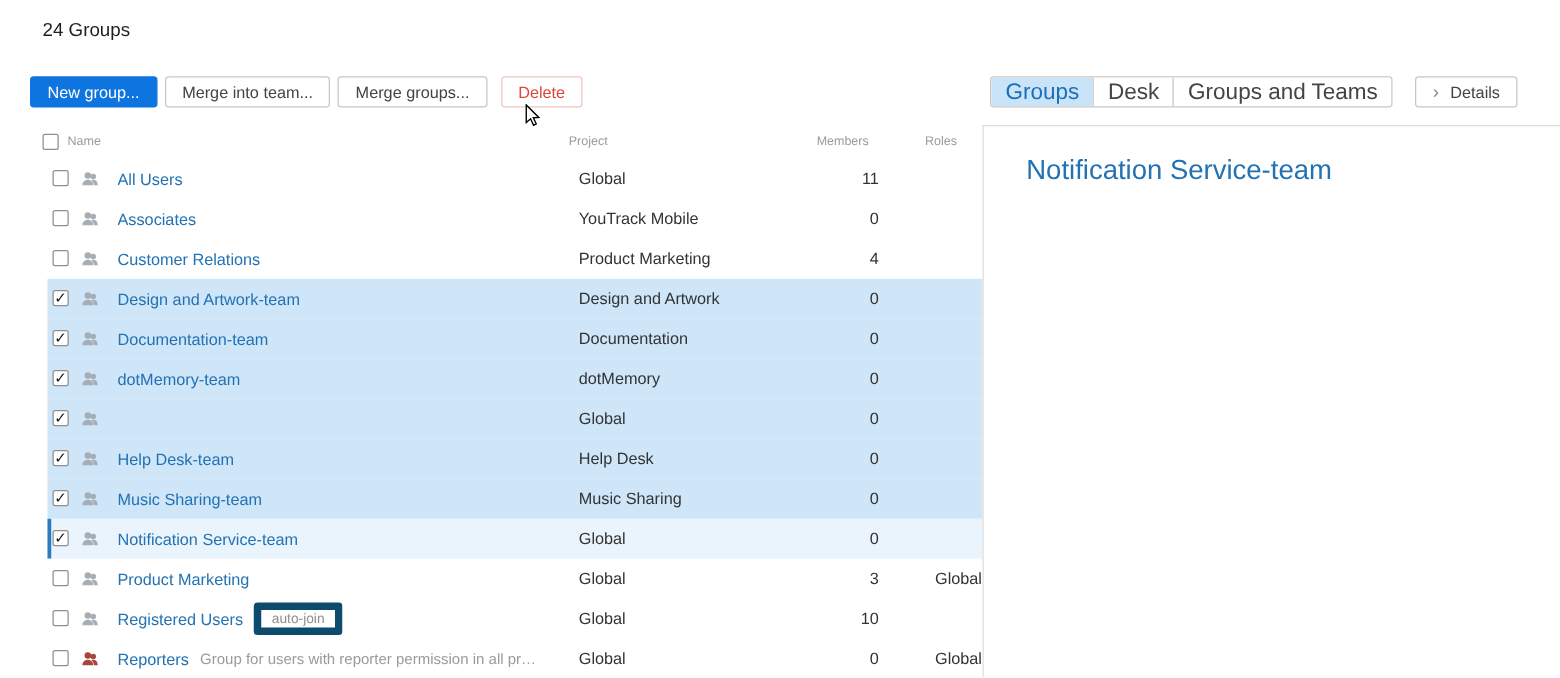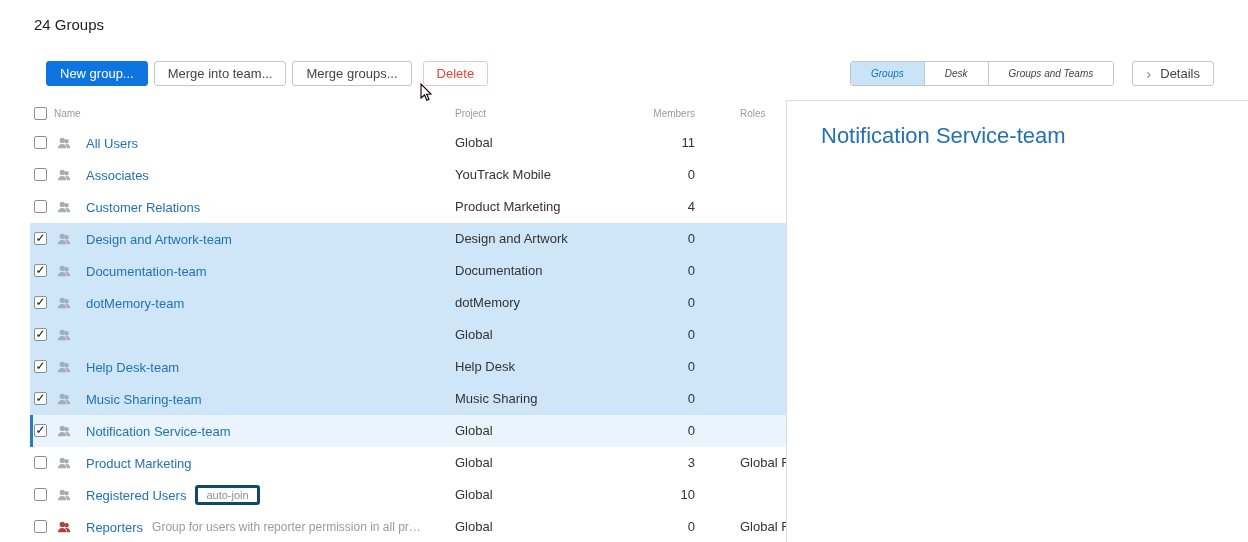--- a/index.html
+++ b/index.html
@@ -7,67 +7,67 @@
   .container {
     position: relative; width: 1248px; height: 542px;
     background: #fff; overflow: hidden;
     font-family: "Liberation Sans", sans-serif; color: #333;
   }
   .page-title {
     position: absolute; left: 34px; top: 16px;
     font-size: 15px; font-weight: 400; color: #1f1f1f;
   }
   
-  .toolbar { position: absolute; left: 46px; top: 61px; display: flex; gap: 6px; align-items: center; }
+  .toolbar { position: absolute; left: 24px; top: 61px; display: flex; gap: 6px; align-items: center; }
   .btn {
     height: 25px; padding: 0 13px; border: 1px solid #c6c6c6; border-radius: 3px;
     background: #fff; font-size: 13px; color: #444; cursor: pointer;
     font-family: "Liberation Sans", sans-serif; line-height: 23px;
   }
   .btn.primary { background: #0d74e0; border-color: #0d74e0; color: #fff; }
   .btn.danger { color: #e0453c; border-color: #f0c4c1; margin-left: 5px; }
   .right-controls { position: absolute; top: 61px; right: 34px; display: flex; gap: 18px; align-items: center; }
   .segmented { display: flex; border: 1px solid #c6c6c6; border-radius: 3px; overflow: hidden; height: 25px; }
   .seg {
-    padding: 0 20px; line-height: 23px; font-size: 10px; color: #444; background: #fff;
-    border-left: 1px solid #c6c6c6; cursor: pointer; font-style: italic;
+    padding: 0 11px; line-height: 23px; font-size: 18px; color: #444; background: #fff;
+    border-left: 1px solid #c6c6c6; cursor: pointer;
   }
   .seg:first-child { border-left: none; }
   .seg.active { background: #c9e4f8; color: #1a6fb8; }
   .details-btn { display: flex; align-items: center; gap: 9px; }
   .details-btn .chev { color: #8a8a8a; font-size: 15px; line-height: 15px; }
   
   .table-head { position: absolute; left: 30px; top: 101px; width: 756px; height: 26px; font-size: 10px; color: #9b9b9b; }
   .th-name    { position: absolute; left: 24px;  top: 7px; }
   .th-project { position: absolute; left: 425px; top: 7px; }
   .th-members { position: absolute; left: 570px; width: 95px; text-align: right; top: 7px; }
   .th-roles   { position: absolute; left: 710px; top: 7px; }
   .cb {
     width: 13px; height: 13px; border: 1px solid #8f8f8f; border-radius: 2px; background: #fff;
     text-align: center; line-height: 11px; font-size: 12px; color: #141414; cursor: pointer;
     display: inline-block;
   }
   .head-cb { position: absolute; left: 4px; top: 6px; }
   
   .tbody { position: absolute; left: 30px; top: 127px; width: 756px; }
-  .row { position: relative; height: 32px; font-size: 13px; background: #fff; }
+  .row { position: relative; height: 32px; font-size: 13px; background: #fff; margin-left: 8px; }
   .row.selected { background: #cfe5f8; }
   .row.active { background: #e9f4fd; }
   .row.active::before { content: ""; position: absolute; left: 0; top: 0; bottom: 0; width: 3px; background: #2b7bc0; }
   .row .cb { position: absolute; left: 4px; top: 9px; }
   .gicon { position: absolute; left: 27px; top: 9px; width: 14px; height: 14px; color: #a5adb5; }
   .gicon.alt { color: #a9443a; }
   .gicon svg { display: block; }
   .namewrap {
     position: absolute; left: 56px; top: 0; height: 32px; display: flex; align-items: center;
     gap: 9px; white-space: nowrap; overflow: hidden; max-width: 366px;
   }
   .gname { color: #2272b4; cursor: pointer; }
   .gdesc { color: #9b9b9b; font-size: 12px; }
-  .badge { border: 3px solid #0c4a6e; border-radius: 3px; padding: 1px 8px; font-size: 11px; color: #8f8f8f; background: #fff; }
+  .badge { border: 6px solid #0c4a6e; border-radius: 3px; padding: 1px 8px; font-size: 11px; color: #8f8f8f; background: #fff; }
   .project { position: absolute; left: 425px; top: 0; line-height: 32px; color: #333; }
   .members { position: absolute; left: 570px; top: 0; width: 95px; text-align: right; line-height: 32px; color: #333; }
   .roles   { position: absolute; left: 710px; top: 0; line-height: 32px; color: #333; white-space: nowrap; }
   
   .panel {
     position: absolute; left: 786px; top: 100px; right: 0; bottom: 0; background: #fff;
     border-left: 1px solid #ddd; border-top: 1px solid #ddd; z-index: 5;
   }
   .panel-title { position: absolute; left: 34px; top: 22px; font-size: 22px; font-weight: 400; color: #2272b4; }
   

